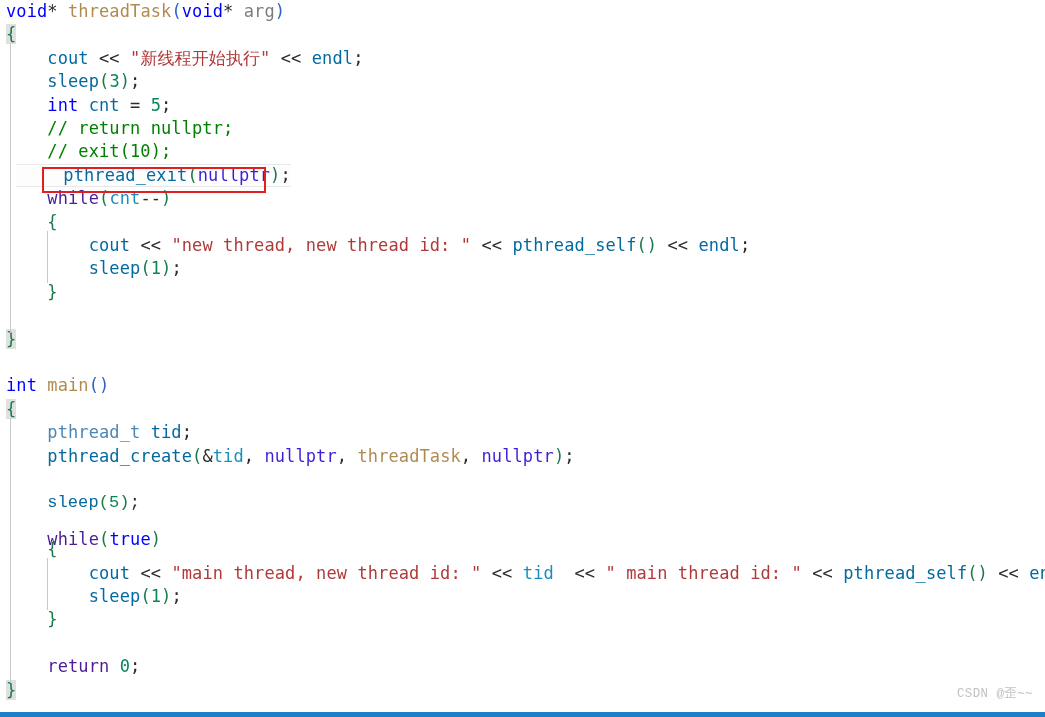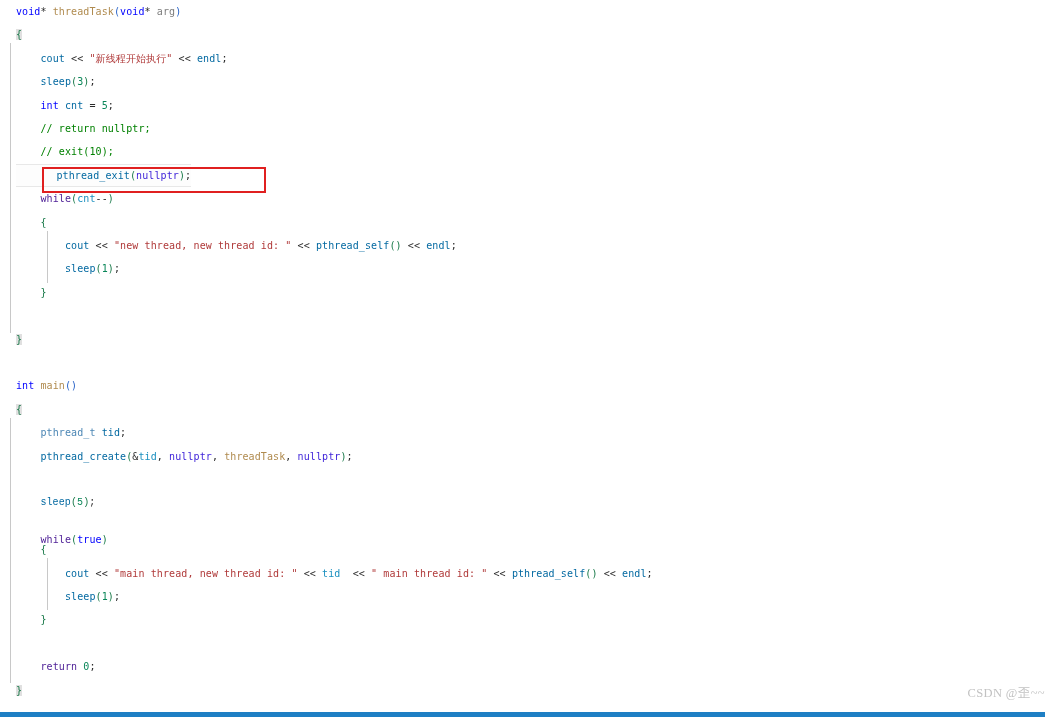--- a/index.html
+++ b/index.html
@@ -29,23 +29,23 @@
     position: absolute;
     left: 0;
     top: 0;
     width: 1045px;
   }
 
   .line {
     position: relative;
     height: 23.4px;
     line-height: 23.4px;
-    font-size: 10px;
+    font-size: 17px;
     white-space: pre;
-    padding-left: 16px;
+    padding-left: 6px;
     color: #2b2b2b;
     letter-spacing: 0.1px;
   }
 
   
   .line.current {
     box-shadow: inset 0 1px 0 #e8e8e8, inset 0 -1px 0 #e8e8e8;
     background: #fdfdfd;
   }
 
@@ -78,23 +78,23 @@
   #redbox {
     position: absolute;
     border: 2px solid #e02020;
     box-sizing: border-box;
     pointer-events: none;
   }
 
   
   #watermark {
     position: absolute;
-    right: 0;
+    right: 12px;
     bottom: 10px;
-    font-family: Liberation Serif, serif;
+    font-family: Liberation Mono, monospace;
     font-size: 12.5px;
     color: #c2c2c2;
     letter-spacing: 0.4px;
     white-space: pre;
   }
 
   
   #statusbar {
     position: absolute;
     left: 0;

